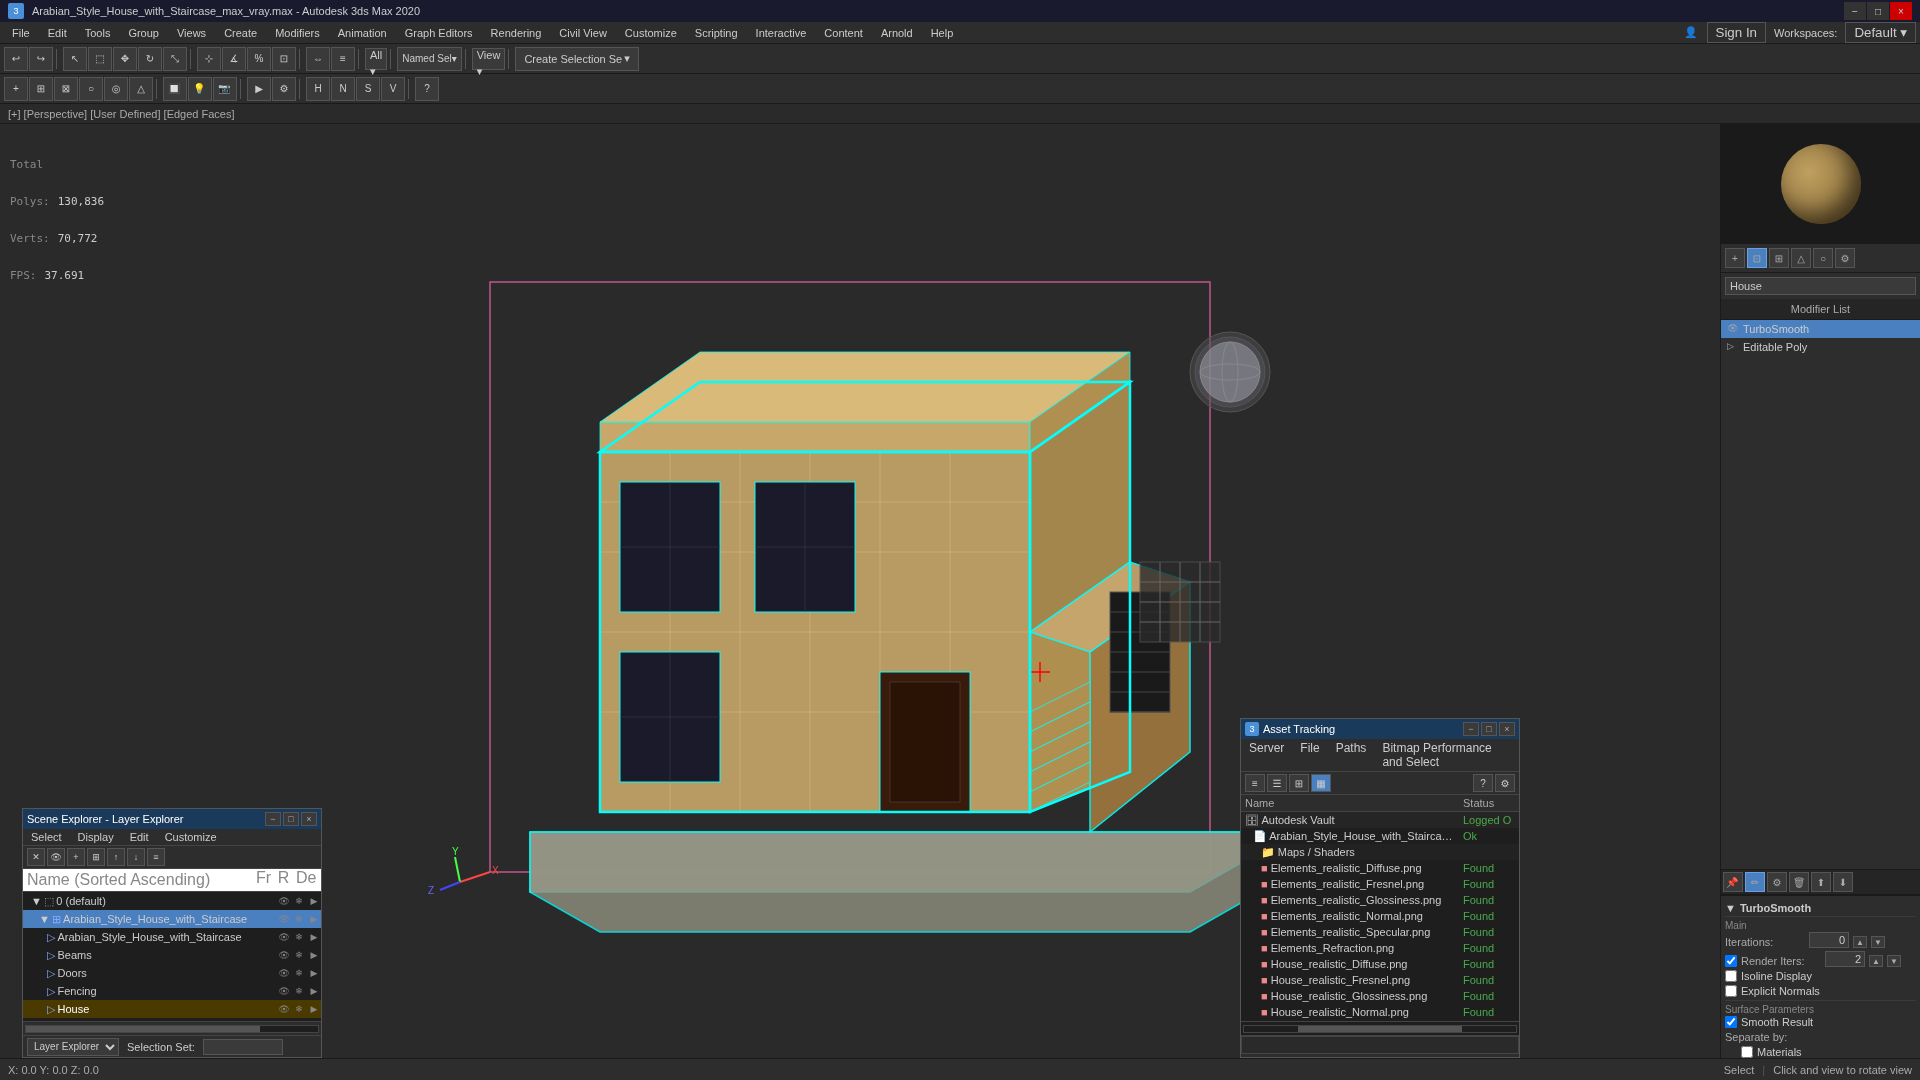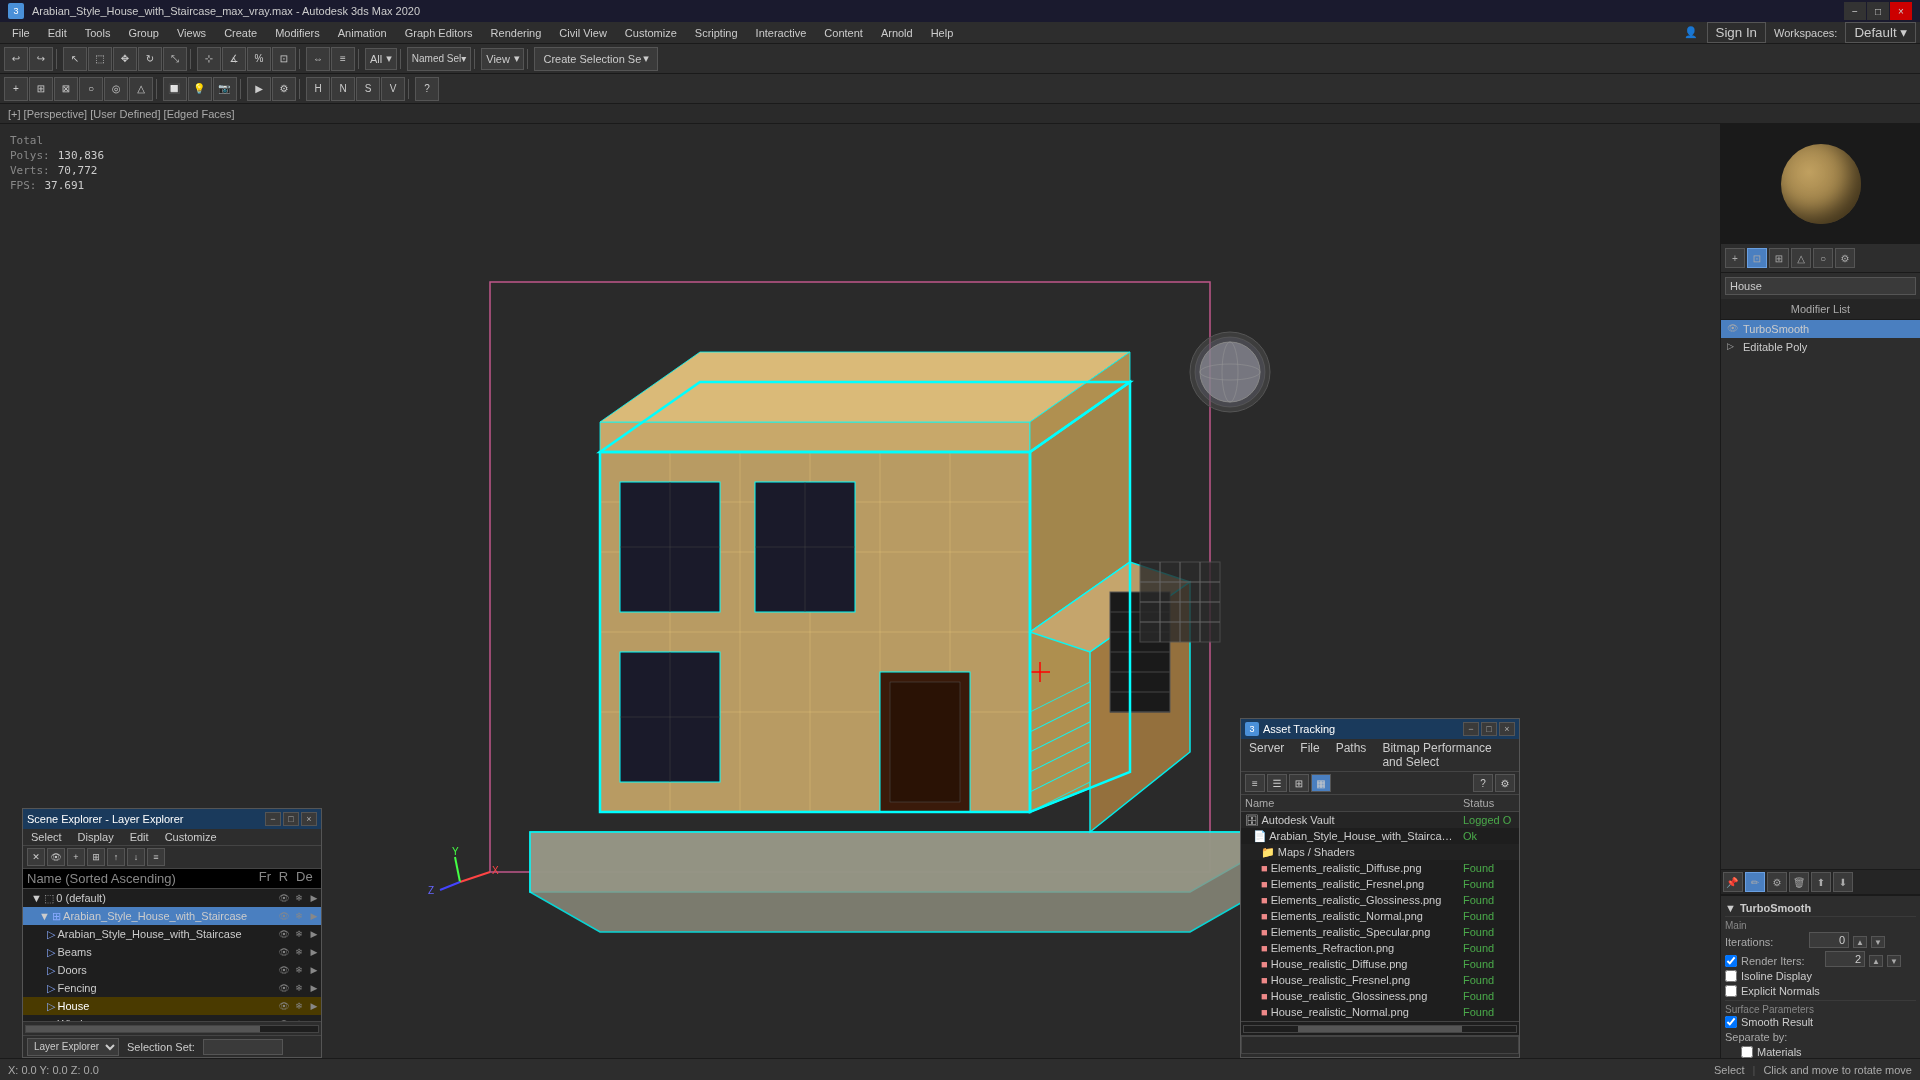--- a/index.html
+++ b/index.html
@@ -37,21 +37,21 @@
       border-bottom: 1px solid #1a1a1a;
     }
     .tb-btn {
       width: 24px; height: 24px; background: #3a3a3a; border: 1px solid #555;
       color: #ccc; cursor: pointer; font-size: 10px;
       display: flex; align-items: center; justify-content: center;
     }
     .tb-separator { width: 4px; height: 20px; border-left: 1px solid #555; margin: 0 2px; }
     .tb-dropdown {
       height: 22px; background: #3a3a3a; border: 1px solid #555;
-      color: #ccc; padding: 0 4px; font-size: 11px; cursor: pointer; display: flex; align-items: center; gap: 4px;
+      color: #ccc; padding: 0 4px; font-size: 11px; cursor: pointer; display: flex; gap: 4px; flex-direction: column;
     }
     .create-sel-btn {
       height: 24px; background: #3a3a3a; border: 1px solid #555;
       color: #ccc; padding: 0 8px; font-size: 11px; cursor: pointer;
       display: flex; align-items: center; gap: 2px;
     }
 
     
     #viewport-info {
       background: #2a2a2a; padding: 2px 8px; font-size: 11px; color: #aaa;
@@ -66,21 +66,21 @@
 
     
     #viewport-container { flex: 1; position: relative; background: #2a2a2a; overflow: hidden; }
 
     
     #stats-overlay {
       position: absolute; top: 10px; left: 10px;
       color: #aaa; font-size: 11px; font-family: monospace;
       z-index: 10;
     }
-    .stat-row { display: flex; gap: 8px; margin-bottom: 2px; }
+    .stat-row { display: flex; gap: 8px; margin-bottom: 2px; margin-top: 24px; }
     .stat-label { color: #888; }
     .stat-value { color: #ccc; }
 
     
     #house-3d { position: absolute; top: 50%; left: 50%; transform: translate(-50%, -50%); }
 
     
     #right-panel {
       width: 200px; background: #2d2d2d; border-left: 1px solid #1a1a1a;
       display: flex; flex-direction: column;
@@ -161,21 +161,21 @@
     #se-titlebar-controls { display: flex; gap: 2px; }
     .se-wbtn { width: 16px; height: 14px; background: #3a3a3a; color: #aaa; font-size: 9px; display: flex; align-items: center; justify-content: center; cursor: pointer; border: 1px solid #555; }
 
     #se-menubar { display: flex; background: #2d2d2d; border-bottom: 1px solid #444; }
     .se-menu { padding: 2px 8px; color: #ccc; font-size: 11px; cursor: pointer; }
 
     #se-toolbar { display: flex; align-items: center; padding: 2px 4px; gap: 2px; background: #2d2d2d; border-bottom: 1px solid #444; }
     .se-tb-btn { width: 18px; height: 18px; background: #3a3a3a; border: 1px solid #555; color: #ccc; font-size: 9px; display: flex; align-items: center; justify-content: center; cursor: pointer; }
 
     #se-content { flex: 1; overflow-y: auto; background: #1e1e1e; }
-    .se-col-header { display: flex; background: #000000; border-bottom: 1px solid #444; font-size: 13px; color: #888; }
+    .se-col-header { display: flex; background: #ffffff; border-bottom: 1px solid #444; font-size: 16px; color: #888; }
     .se-col-name { flex: 1; padding: 2px 4px; }
     .se-col-fz { width: 25px; text-align: right; }
     .se-col-r { width: 25px; text-align: center; }
     .se-col-d { width: 25px; }
 
     .se-row { display: flex; align-items: center; height: 18px; cursor: pointer; }
     .se-row.selected { background: #4a7fc0; }
     .se-row-name { flex: 1; display: flex; align-items: center; gap: 2px; font-size: 11px; padding-left: 4px; }
     .se-row-actions { display: flex; gap: 1px; }
     .se-icon-sm { width: 14px; height: 14px; color: #888; font-size: 9px; display: flex; align-items: center; justify-content: center; }
@@ -834,14 +834,14 @@
       </div>
     </div>
   </div>
 </div>
 
 <div id="statusbar">
   <span>X: 0.0  Y: 0.0  Z: 0.0</span>
   <div style="flex:1;"></div>
   <span>Select</span>
   <span style="margin:0 8px;color:#555;">|</span>
-  <span>Click and move to rotate move</span>
+  <span>Click and view to rotate view</span>
 </div>
 
 </body></html>

